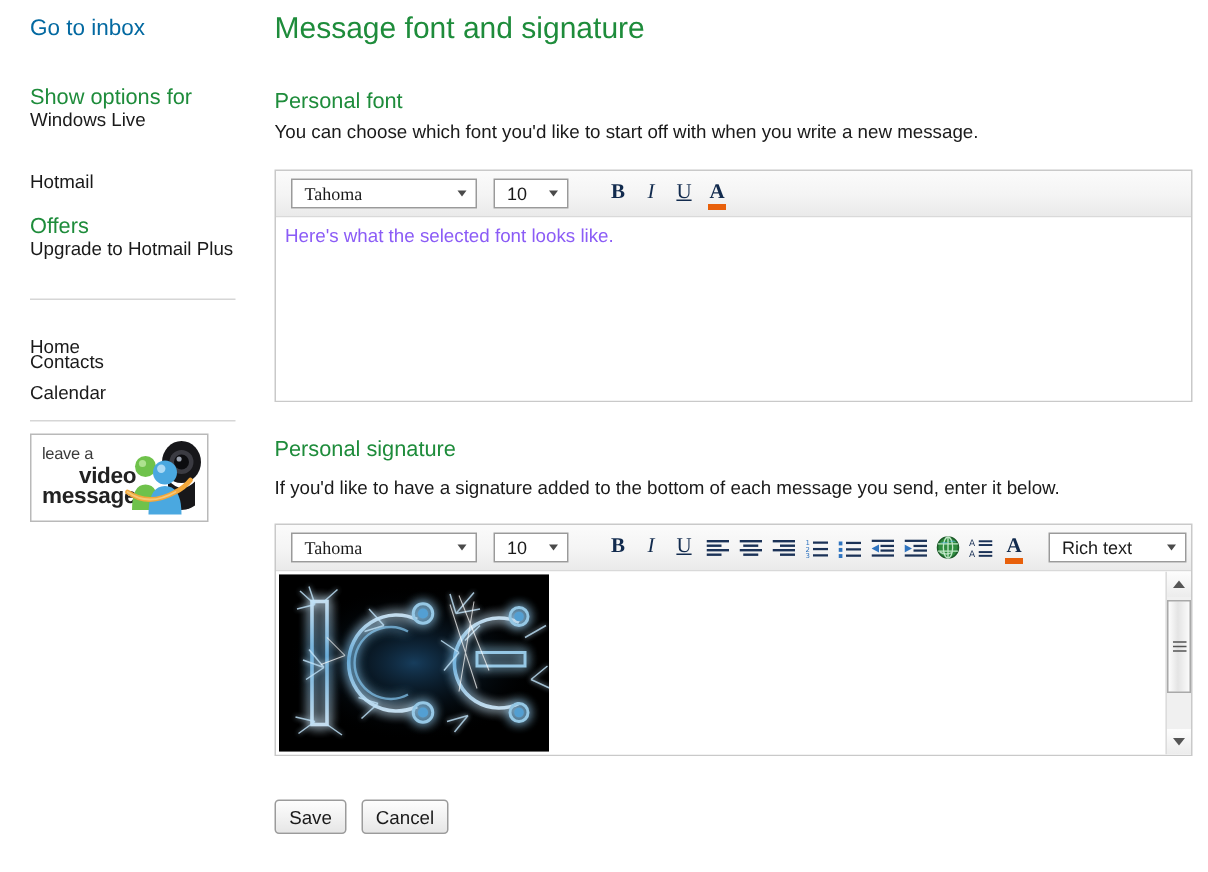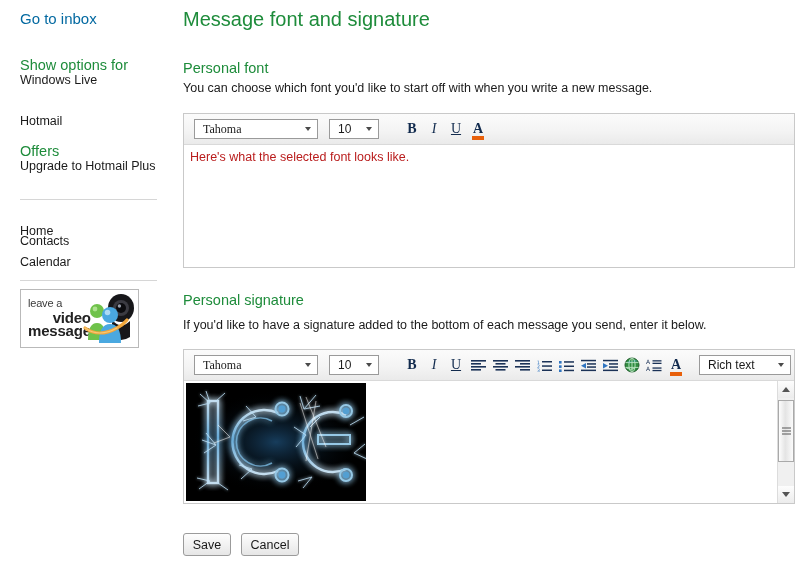--- a/index.html
+++ b/index.html
@@ -125,21 +125,21 @@
     align-items: center;
     padding: 0 0 0 10px;
     gap: 0;
   }
   .editor-body {
     background: #ffffff;
     position: relative;
   }
   .sample-text {
     font-size: 12.5px;
-    color: #b91c1c;
+    color: #8b5cf6;
     padding: 5px 6px 0 6px;
     white-space: nowrap;
   }
 
   
   .sel {
     position: relative;
     height: 20px;
     border: 1px solid #9a9a9a;
     background: #ffffff;

